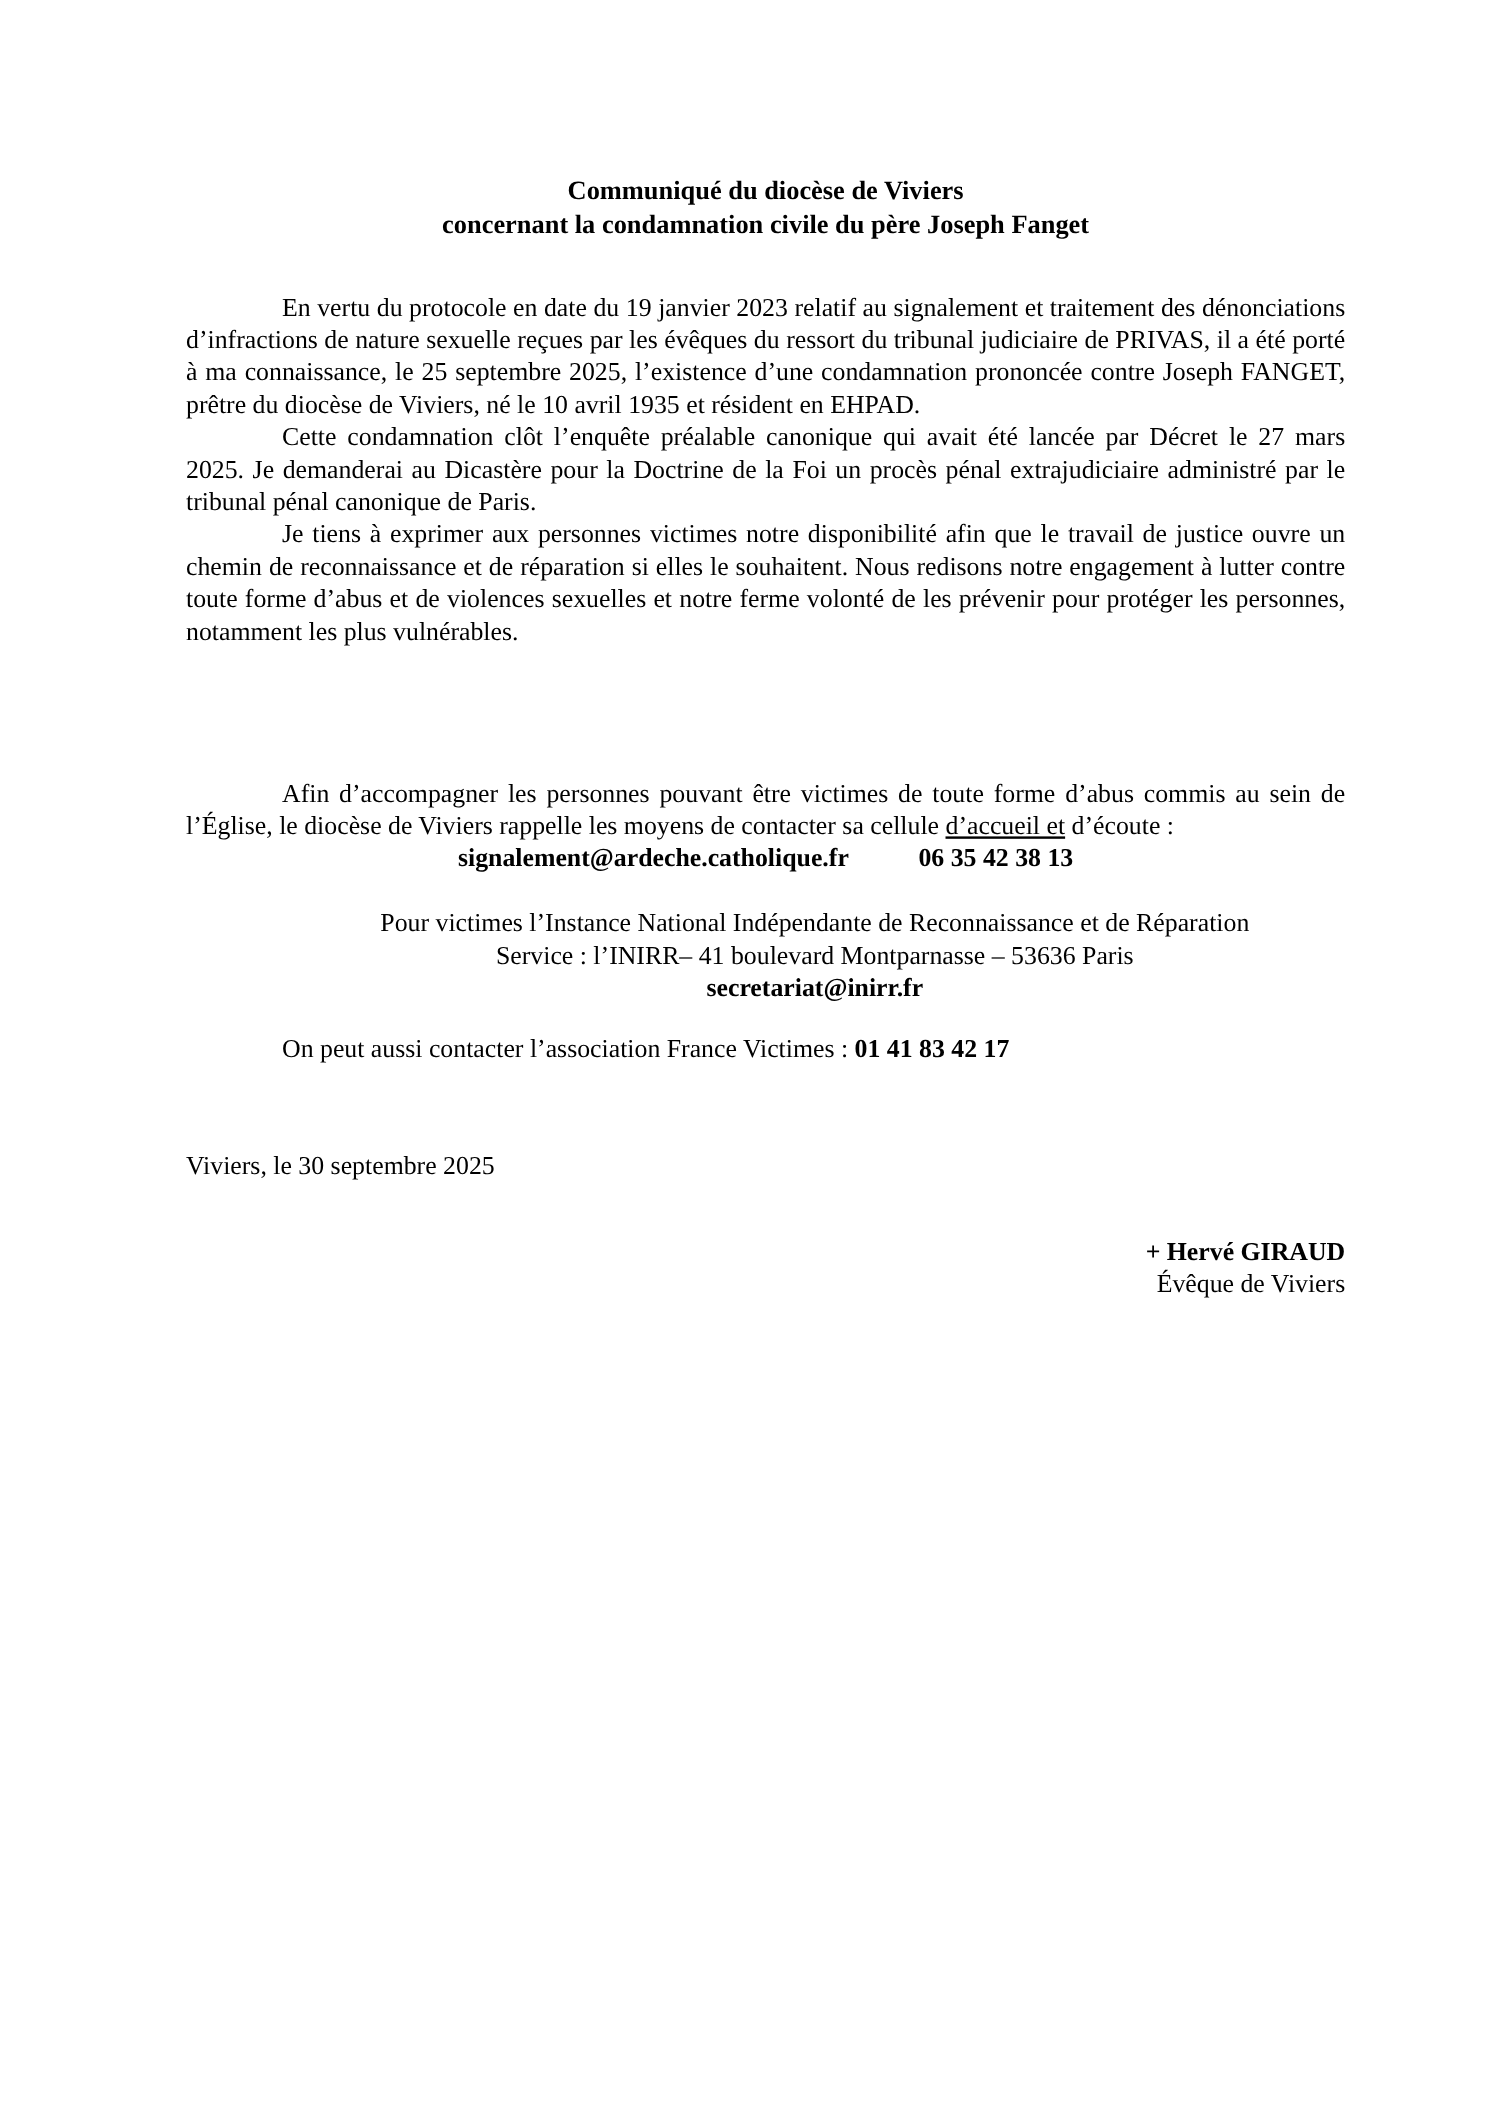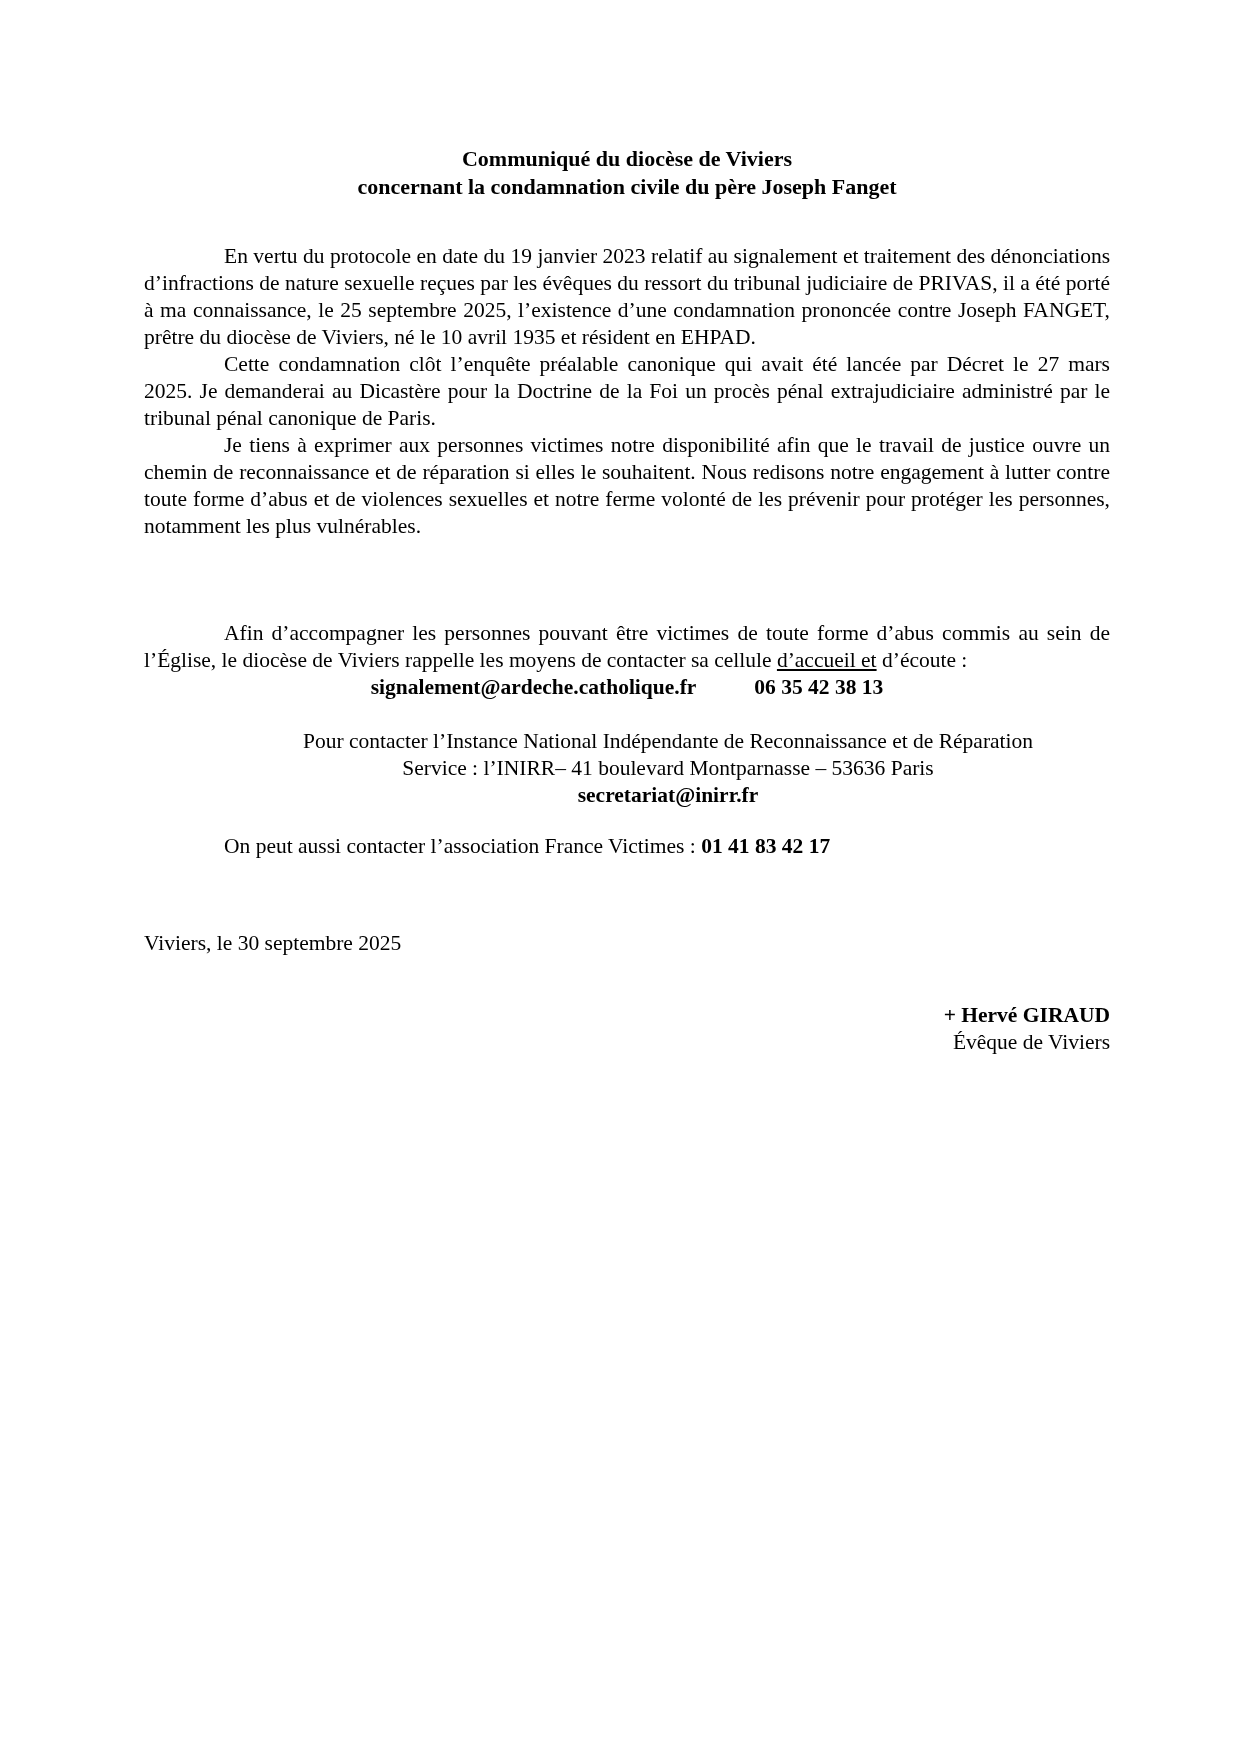--- a/index.html
+++ b/index.html
@@ -11,39 +11,39 @@
   }
   .page {
     position: relative;
     width: 1240px;
     height: 1752px;
     background: #ffffff;
     overflow: hidden;
   }
   .content {
     position: absolute;
-    left: 144px;
+    left: 155px;
     top: 145px;
     width: 966px;
     font-size: 21.5px;
     line-height: 27px;
   }
   .doc-title {
     text-align: center;
     font-weight: bold;
     font-size: 22px;
     line-height: 28px;
   }
   .body-block { margin-top: 42px; }
   p.body-par {
     margin: 0;
     text-align: justify;
     text-indent: 80px;
   }
-  p.par-accueil { margin-top: 80px; }
+  p.par-accueil { margin-top: 108px; }
   .underlined { text-decoration: underline; }
   .contact-line {
     text-align: center;
     font-weight: bold;
   }
   .tab-gap { display: inline-block; width: 58px; }
   .inirr-block {
     margin-top: 27px;
     margin-left: 82px;
     text-align: center;
@@ -83,21 +83,21 @@
       <p class="body-par">Je tiens à exprimer aux personnes victimes notre disponibilité afin que le travail de justice ouvre un chemin de reconnaissance et de réparation si elles le souhaitent. Nous redisons notre engagement à lutter contre toute forme d’abus et de violences sexuelles et notre ferme volonté de les prévenir pour protéger les personnes, notamment les plus vulnérables.</p>
 
       <p class="body-par par-accueil"><span>Afin d’accompagner les personnes pouvant être victimes de toute forme d’abus commis au sein de l’Église, le diocèse de Viviers rappelle les moyens de contacter sa cellule </span><span class="underlined">d’accueil et</span><span> d’écoute :</span></p>
     </div>
 
     <div class="contact-line">
       <span>signalement@ardeche.catholique.fr</span><span class="tab-gap"></span><span>06 35 42 38 13</span>
     </div>
 
     <div class="inirr-block">
-      <p>Pour contacter l’Instance National Indépendante de Reconnaissance et de Réparation</p>
+      <p>Pour victimes l’Instance National Indépendante de Reconnaissance et de Réparation</p>
       <p>Service : l’INIRR– 41 boulevard Montparnasse – 53636 Paris</p>
       <p class="bold">secretariat@inirr.fr</p>
     </div>
 
     <p class="france-victimes"><span>On peut aussi contacter l’association France Victimes : </span><span class="bold">01 41 83 42 17</span></p>
 
     <p class="dateline">Viviers, le 30 septembre 2025</p>
 
     <div class="signature-block">
       <p class="bold">+ Hervé GIRAUD</p>

